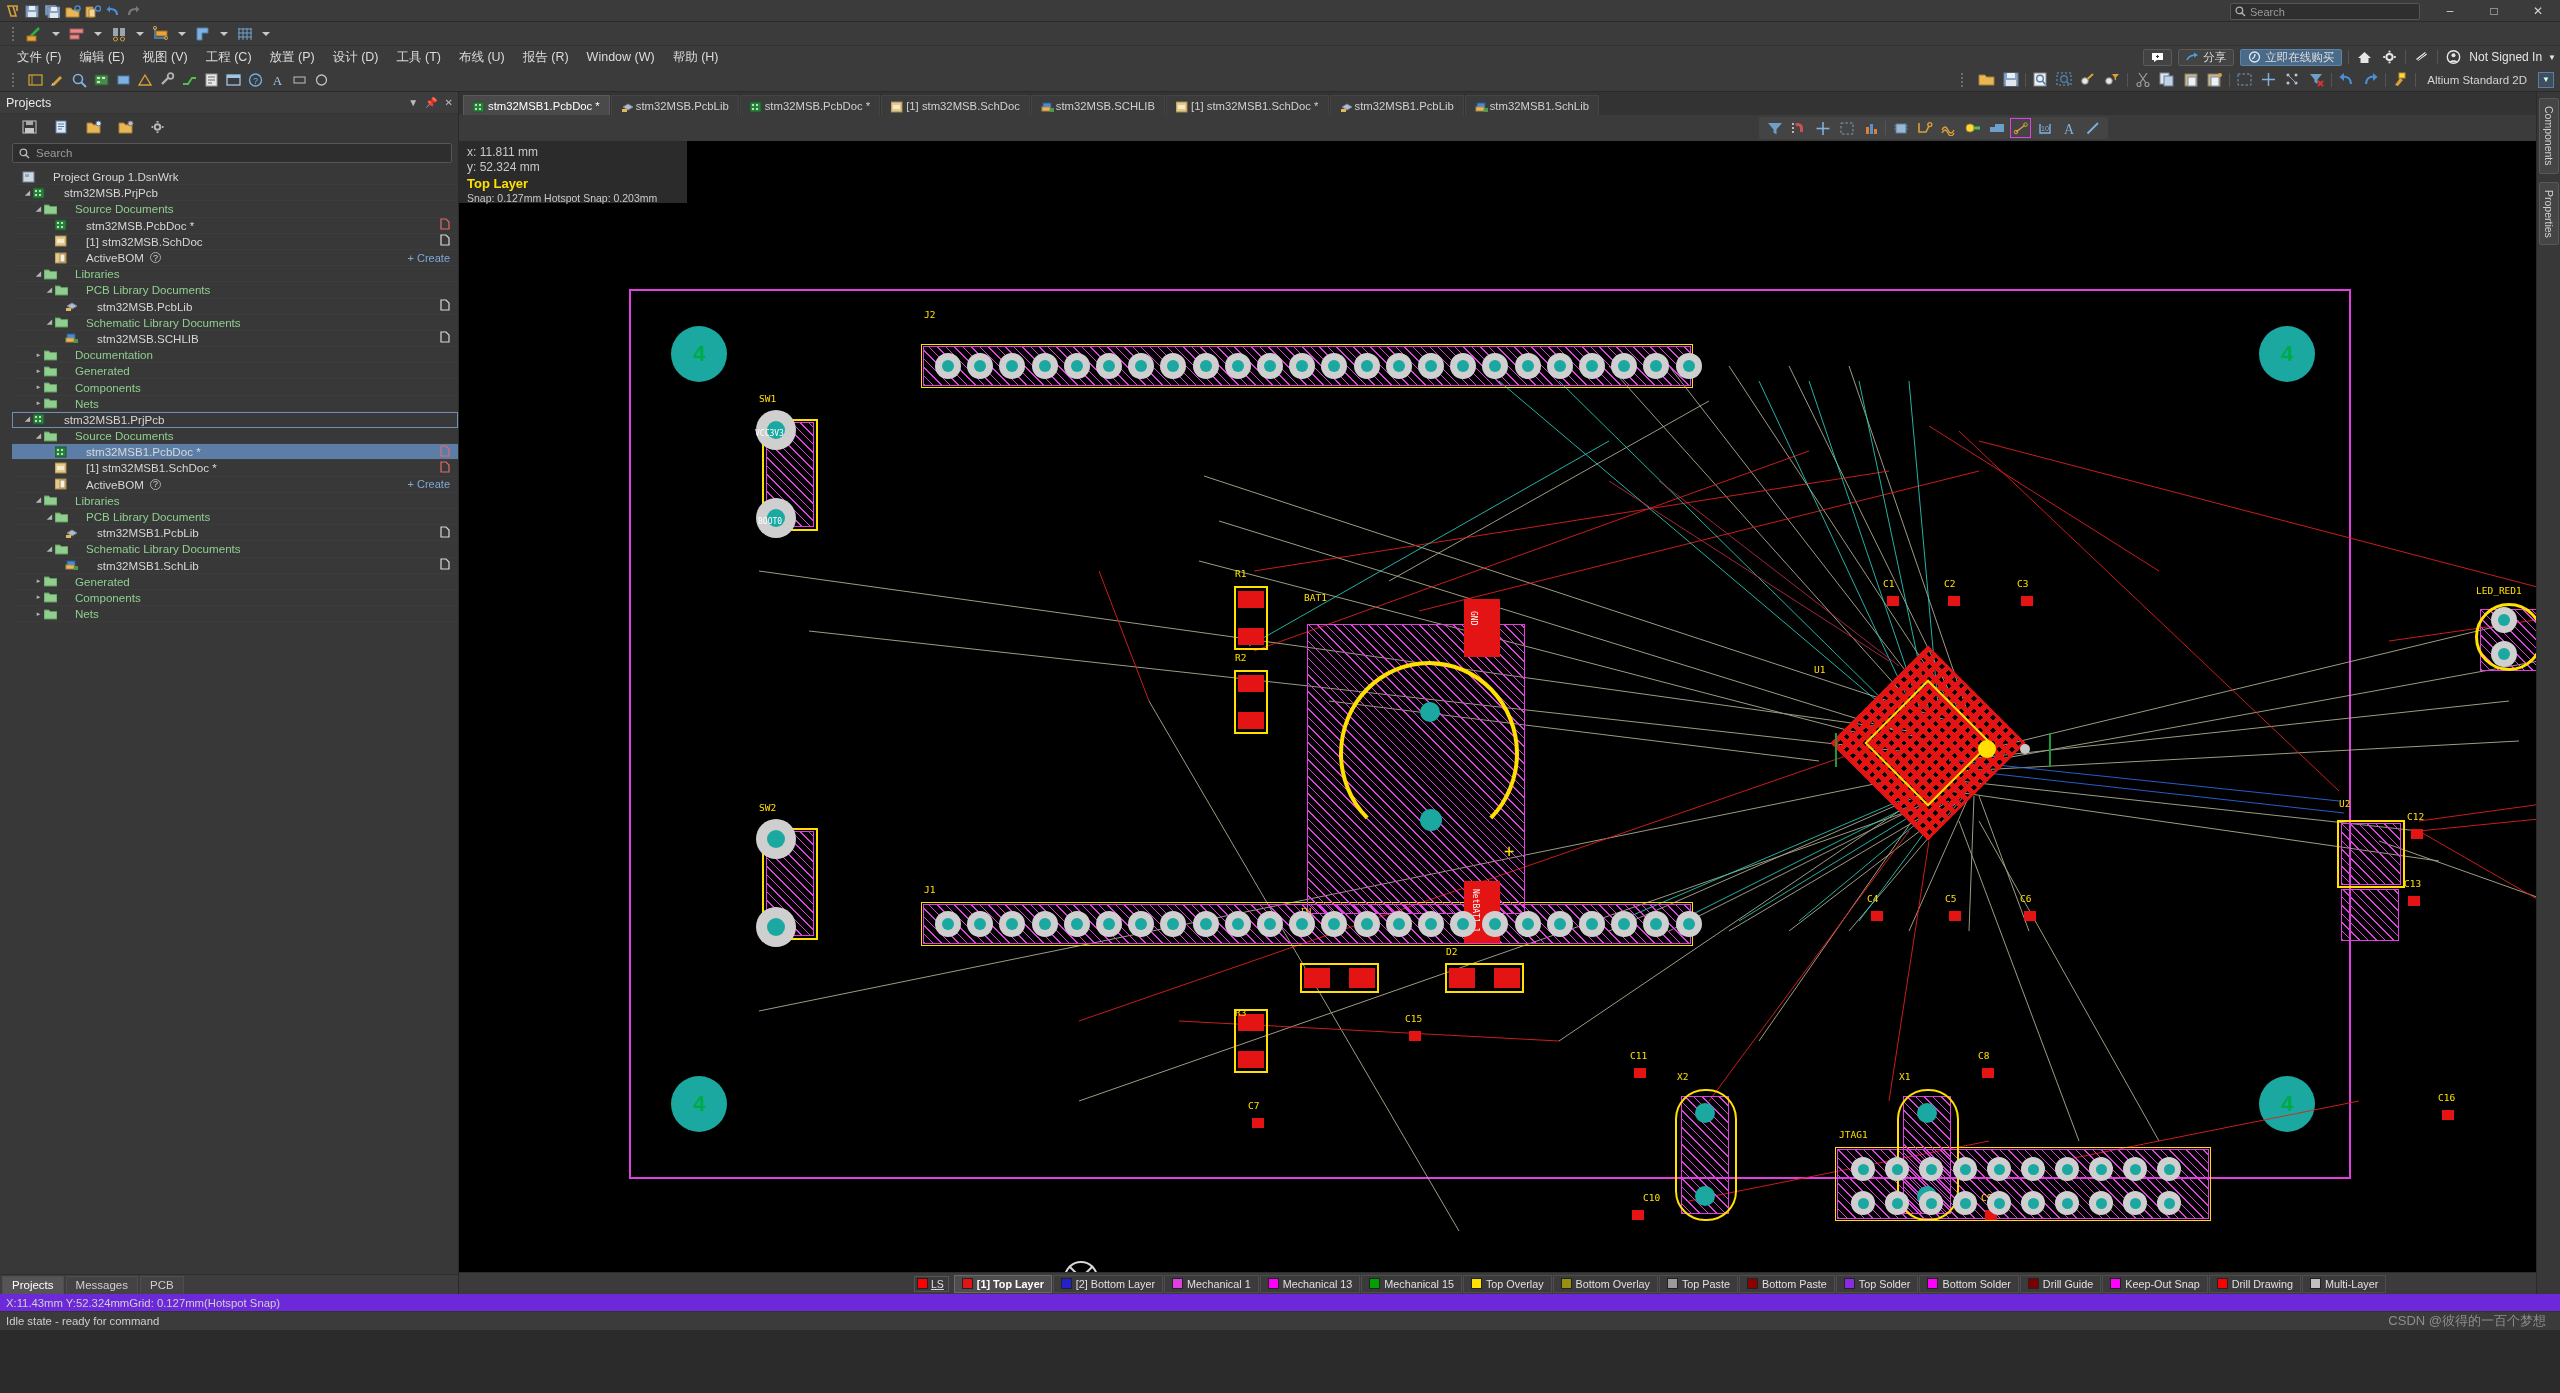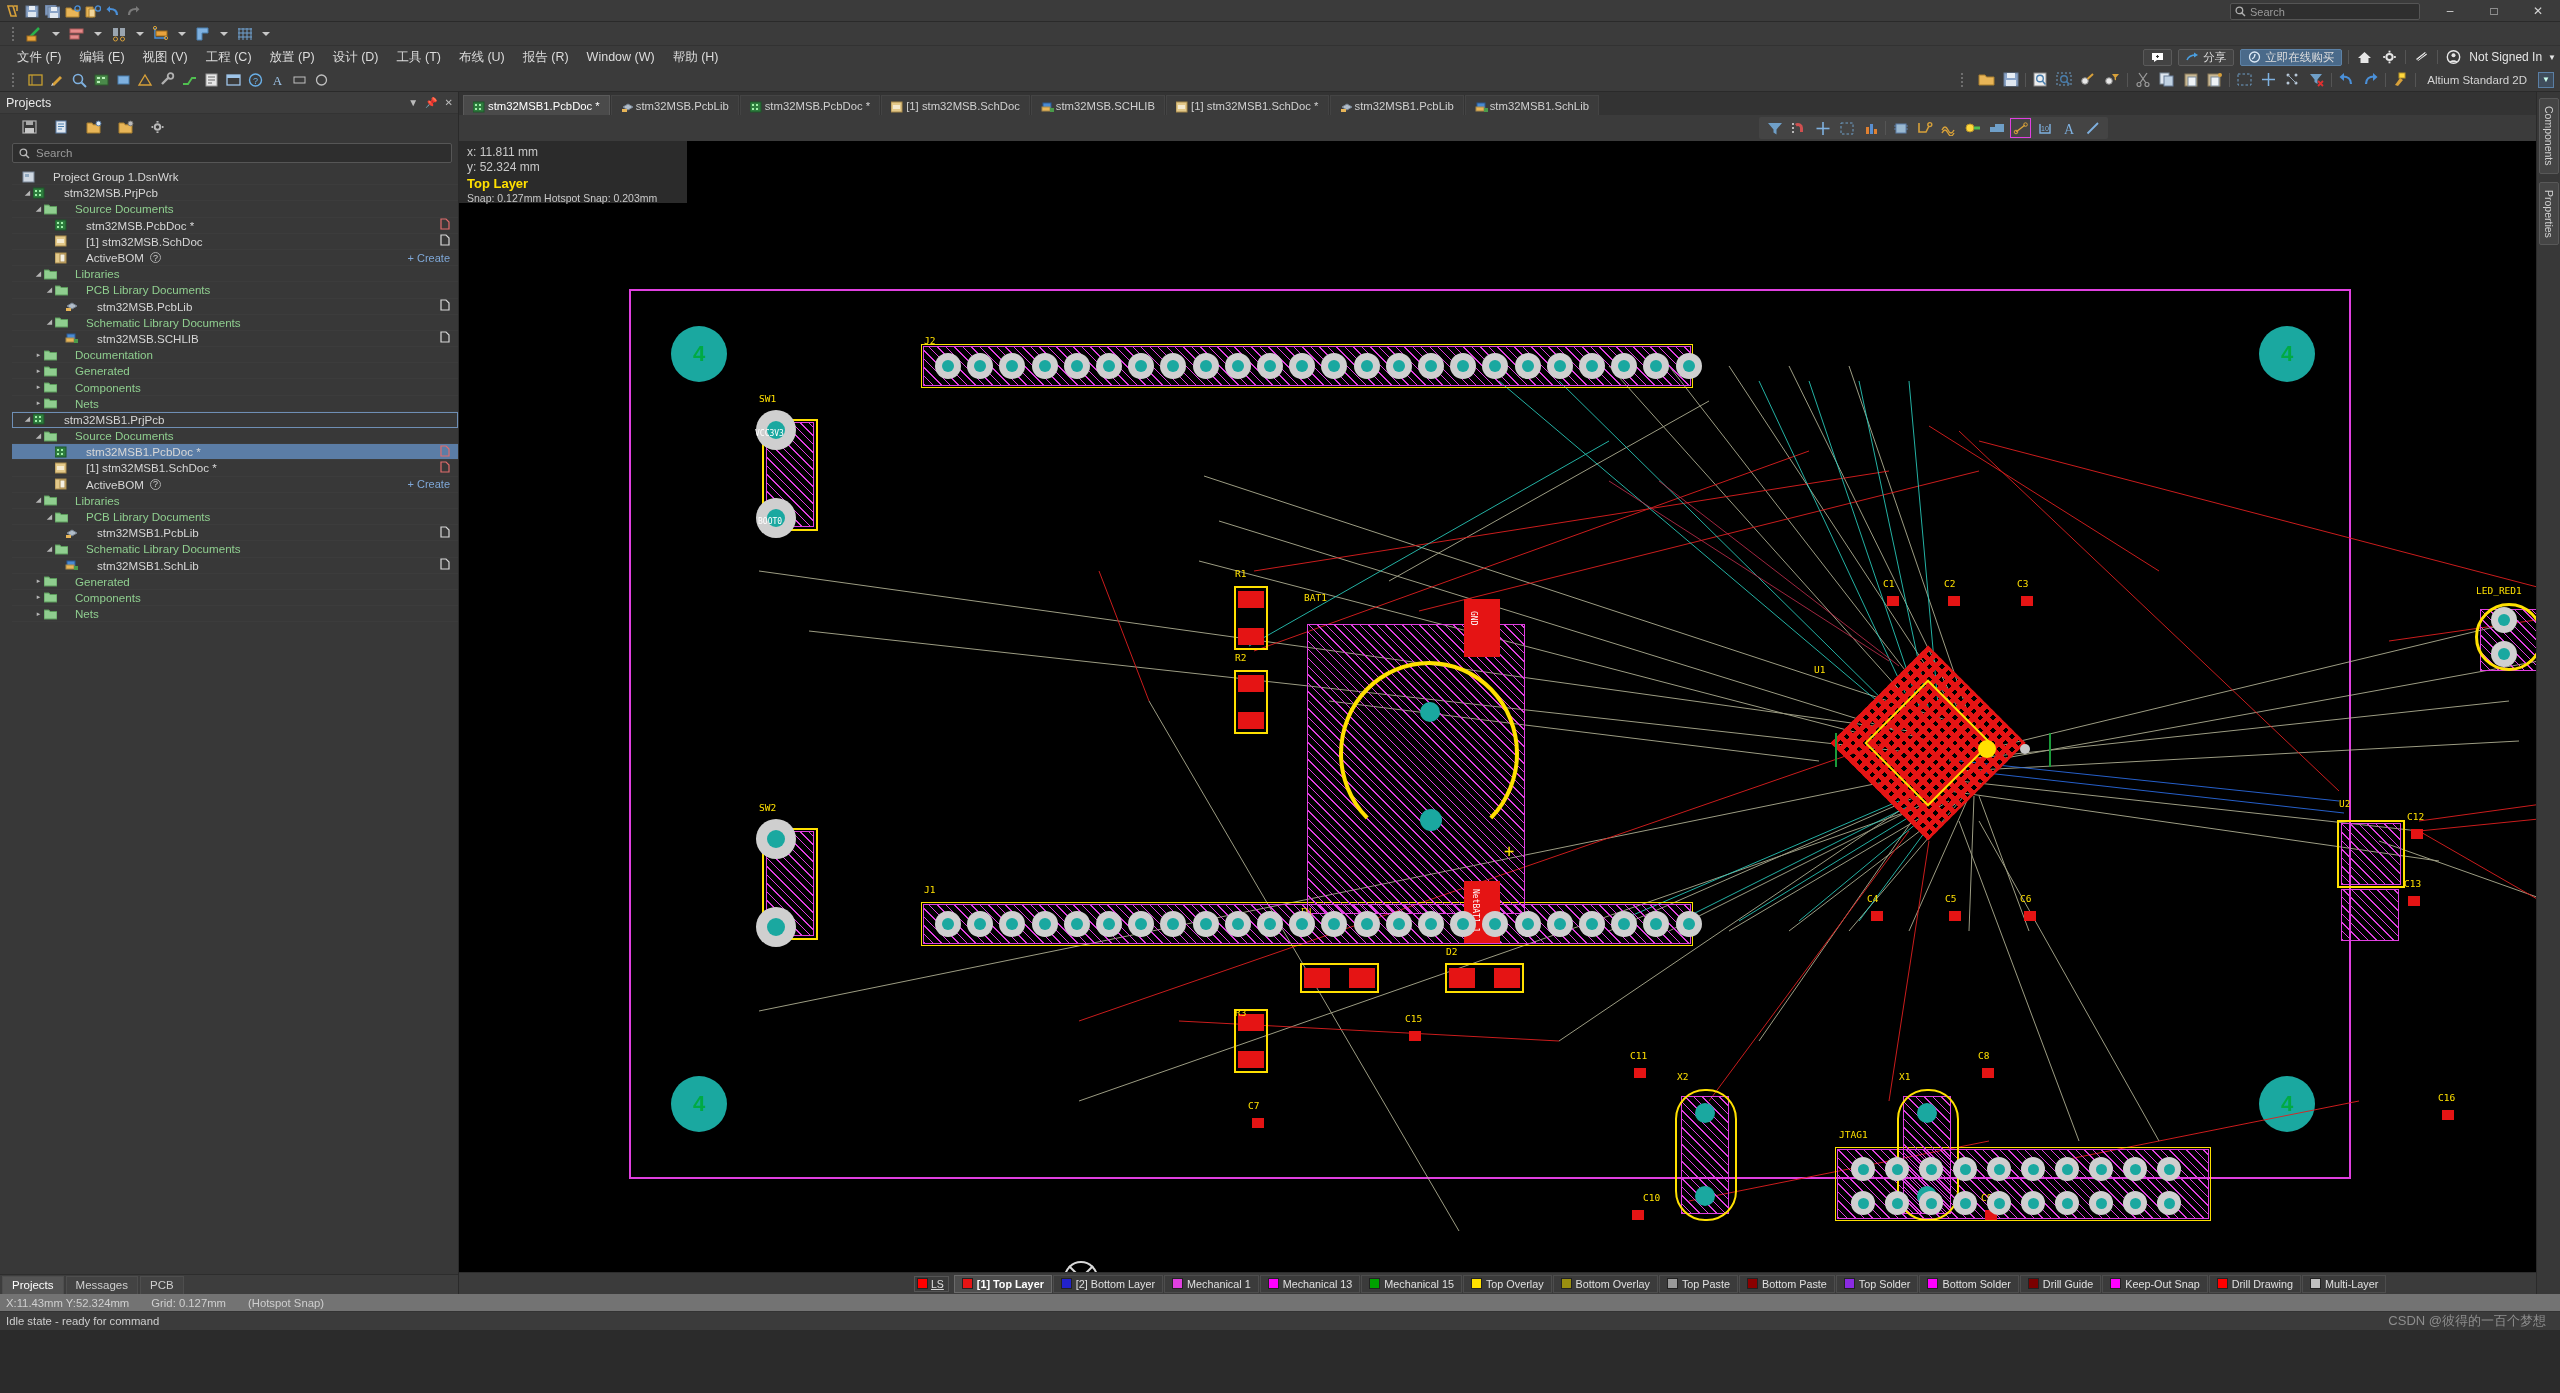--- a/index.html
+++ b/index.html
@@ -117,22 +117,22 @@
   #layerbar { height:22px; background:#3b3b3b; display:flex; align-items:center;
               padding-left:455px; gap:1px; border-top:1px solid #2d2d2d; }
   #layerbar .ls { display:flex; align-items:center; gap:3px; padding:1px 4px 1px 2px;
                   border:1px solid #555; margin-right:4px;text-decoration:underline; }
   .ltab { display:flex; align-items:center; gap:4px; padding:2px 7px; font-size:10.8px;
           color:#e0e0e0; border:1px solid #4d4d4d; background:#3b3b3b; white-space:nowrap;}
   .ltab.active { background:#4e4e4e; border-color:#6a6a6a; color:#fff; font-weight:bold; }
   .chip { width:11px; height:11px; display:inline-block; border:1px solid #222; }
 
   
-  #status1 { height:17px; background:#737373; display:flex; align-items:center; font-size:11.3px;
-             color:#cfcfcf; padding-left:6px; gap:22px; position:relative;}
+  #status1 { height:17px; background:#6d28d9; display:flex; align-items:center; font-size:11.3px;
+             color:#cfcfcf; padding-left:6px; position:relative;}
   #status2 { height:19px; background:#3b3b3b; display:flex; align-items:center; font-size:11.3px;
              color:#cfcfcf; padding-left:6px; border-top:1px solid #333; position:relative;}
   #watermark { position:absolute; right:14px; font-size:13px; color:#8e8e8e; }
 
   
   #rightrail { width:24px; background:#383838; display:flex; flex-direction:column;
                align-items:center; padding-top:6px; gap:8px; border-left:1px solid #2a2a2a; }
   .vtab { writing-mode:vertical-rl; font-size:10.5px; color:#d0d0d0; background:#454545;
           border:1px solid #585858; border-radius:2px; padding:7px 3px; }
 
@@ -1263,21 +1263,21 @@
             </g>
             <g stroke="#c83050" opacity="0.8">
               <line x1="1150" y1="340" x2="1430" y2="520"></line>
                 <line x1="1200" y1="340" x2="1440" y2="525"></line>
             </g>
           </g>
         </svg>
 
         <div class="magbox" style="left:464px;top:205px;width:768px;height:40px;"></div>
         <div class="silk" style="left:462px;top:203px;width:772px;height:44px;"></div>
-        <div class="cmp-lbl" style="left:465px;top:194px;">J2</div>
+        <div class="cmp-lbl" style="left:465px;top:168px;">J2</div>
 
         <div class="magbox" style="left:464px;top:763px;width:768px;height:40px;"></div>
         <div class="silk" style="left:462px;top:761px;width:772px;height:44px;"></div>
         <div class="cmp-lbl" style="left:465px;top:743px;">J1</div>
 
         <div class="magbox" style="left:1378px;top:1008px;width:372px;height:70px;"></div>
         <div class="silk" style="left:1376px;top:1006px;width:376px;height:74px;"></div>
         <div class="cmp-lbl" style="left:1380px;top:988px;">JTAG1</div>
 
         <div class="magbox" style="left:848px;top:483px;width:218px;height:290px;"></div>

